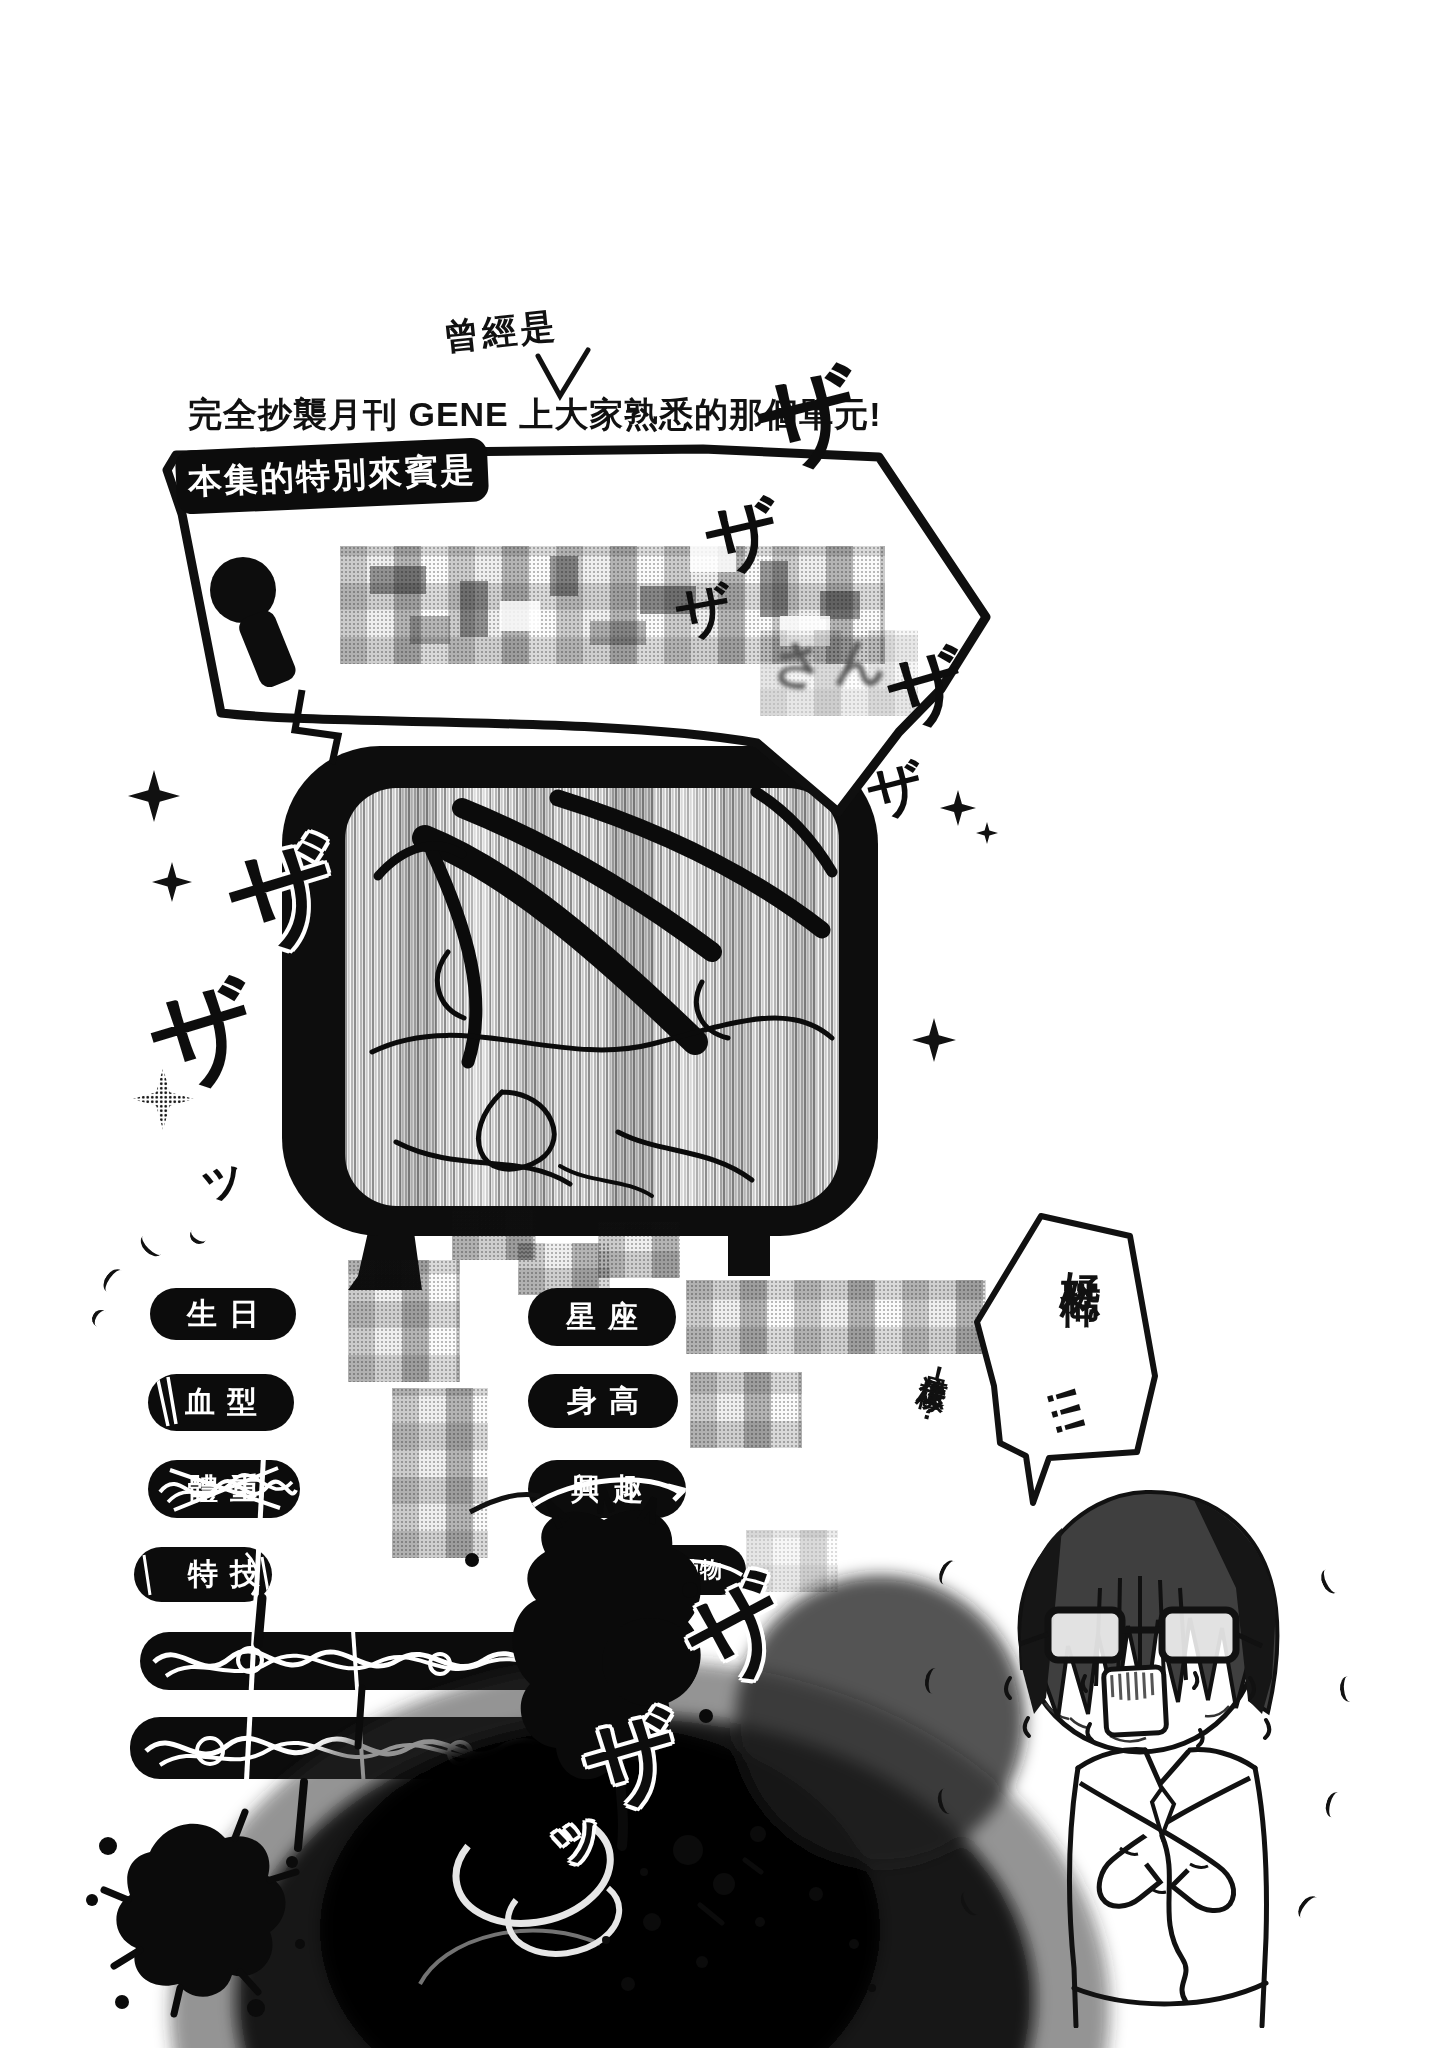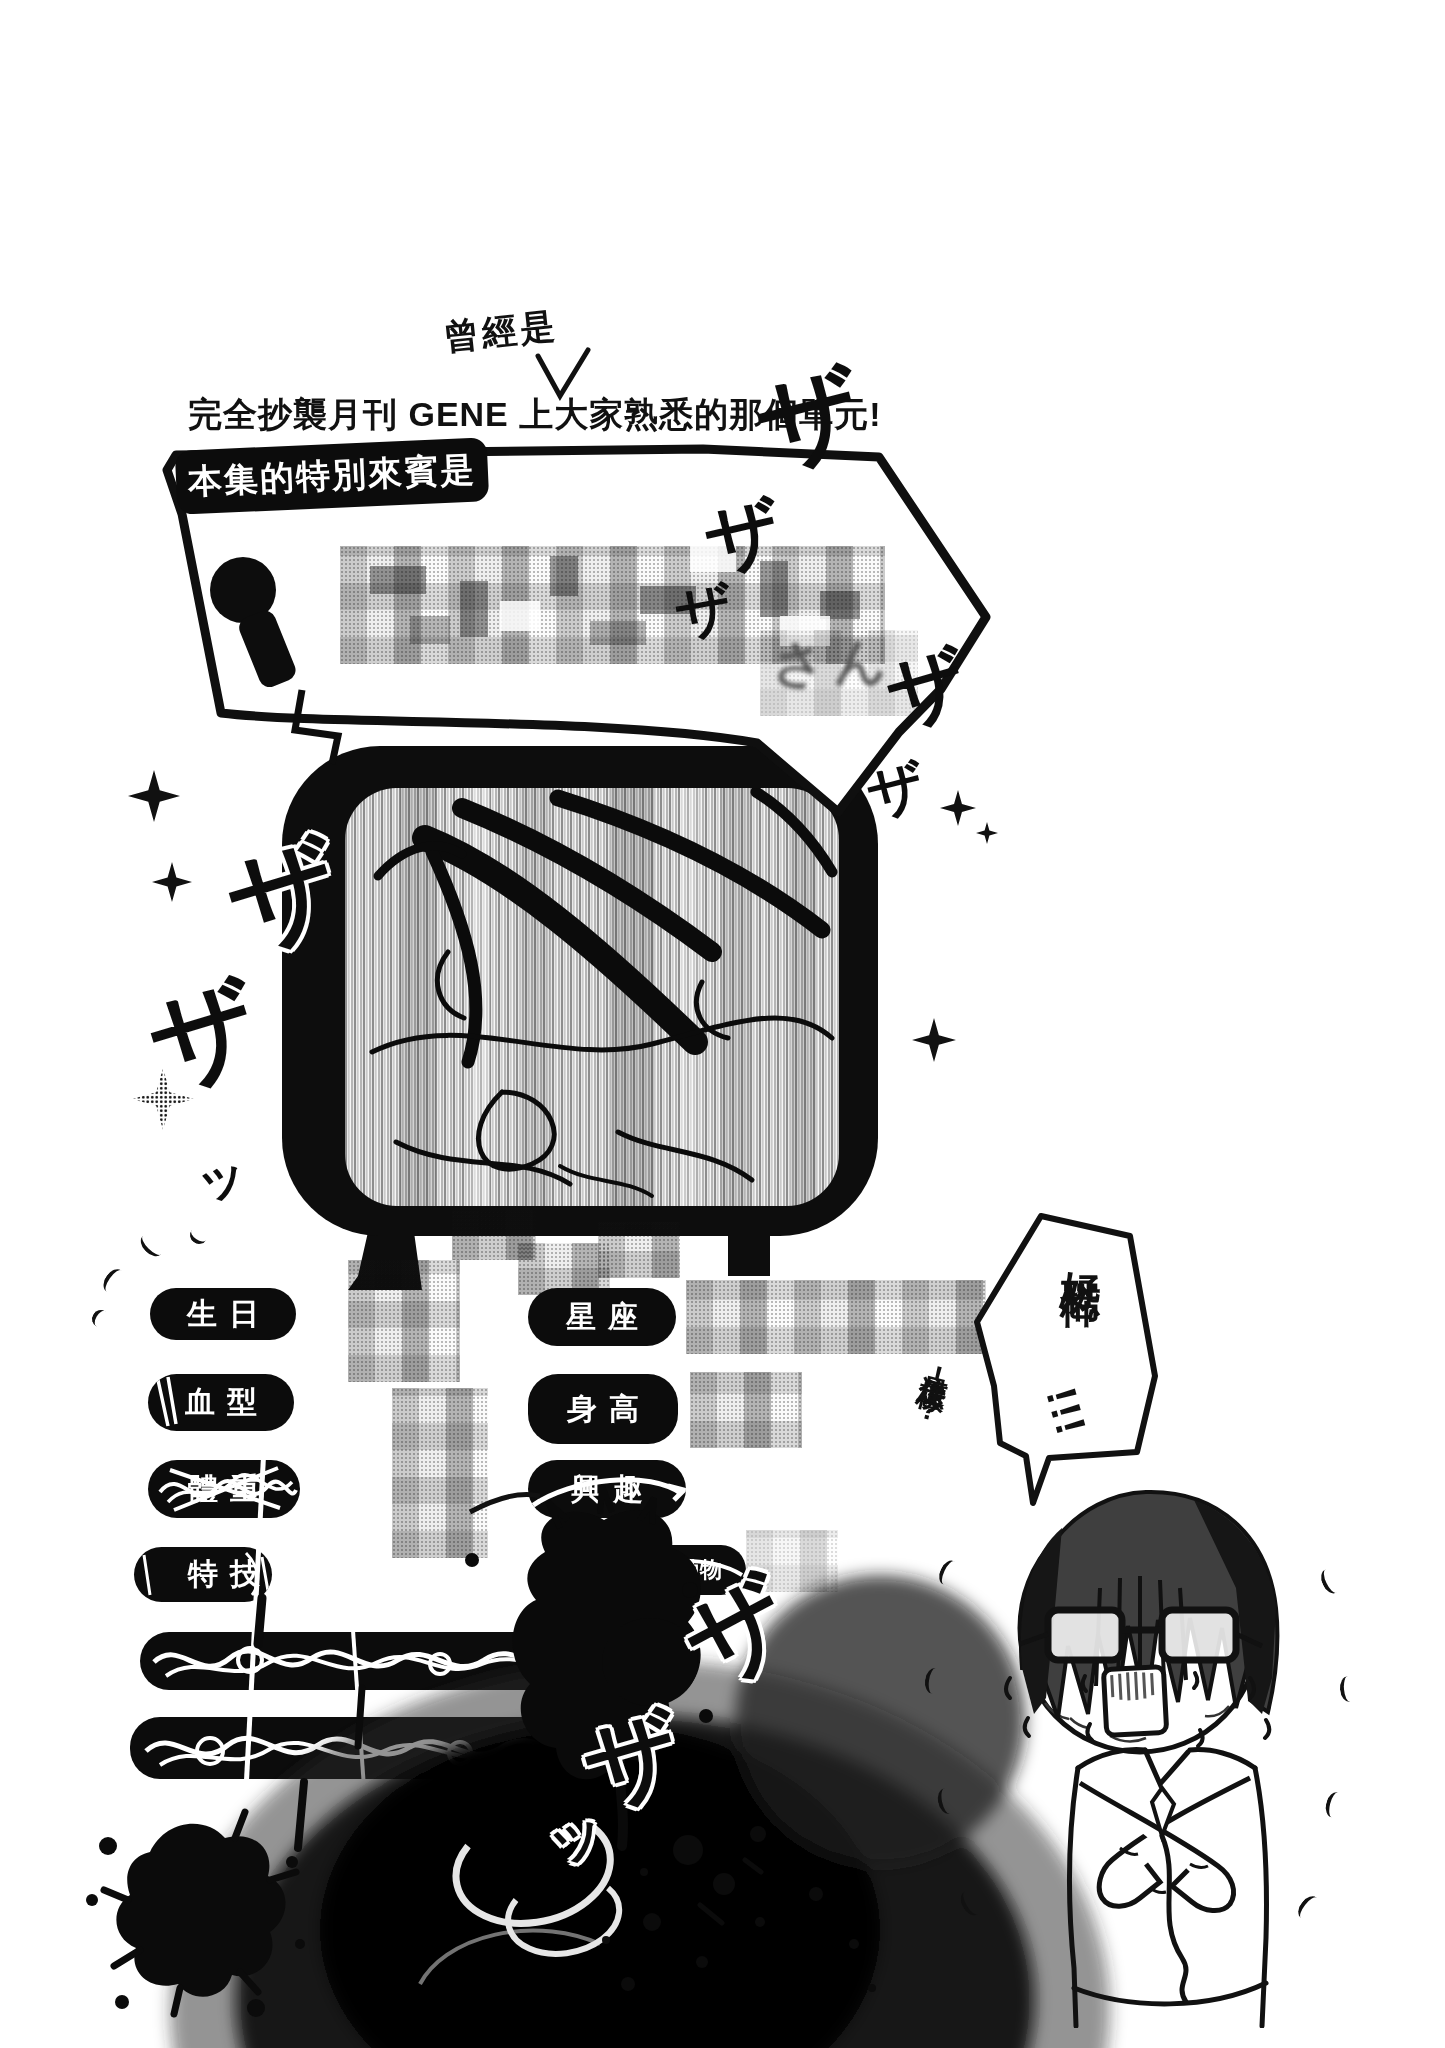--- a/index.html
+++ b/index.html
@@ -154,21 +154,21 @@
   </div>
   <div class="pill" style="left:528px;top:1288px;width:148px;height:58px;">
     <span>星座</span>
   </div>
   <div class="pill" style="left:148px;top:1374px;width:146px;height:57px;align-items:center;">
     <span>血型</span>
     <svg width="146" height="57">
       <path d="M10,6 L20,52 M20,3 L28,50" stroke="#fff" stroke-width="3.5" fill="none"></path>
     </svg>
   </div>
-  <div class="pill" style="left:528px;top:1374px;width:150px;height:70px;">
+  <div class="pill" style="left:528px;top:1374px;width:150px;height:54px;">
     <span>身高</span>
   </div>
   <div class="pill" style="left:148px;top:1460px;width:152px;height:58px;">
     <span>體重</span>
     <svg width="152" height="58">
       <path d="M12,32 C32,6 48,54 68,28 C88,4 98,52 120,26 C134,10 142,44 148,30" stroke="#fff" stroke-width="4" fill="none"></path>
       <path d="M20,42 C42,18 62,48 86,20 C106,0 122,46 144,22" stroke="#fff" stroke-width="3.5" fill="none"></path>
       <path d="M22,10 L132,48 M130,8 L26,50" stroke="#fff" stroke-width="4" fill="none"></path>
     </svg>
   </div>

